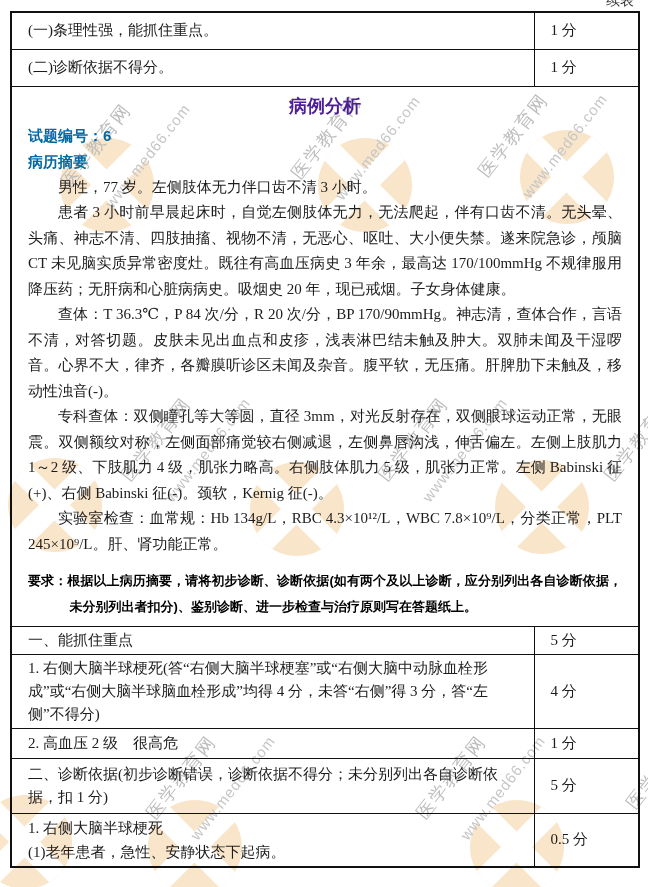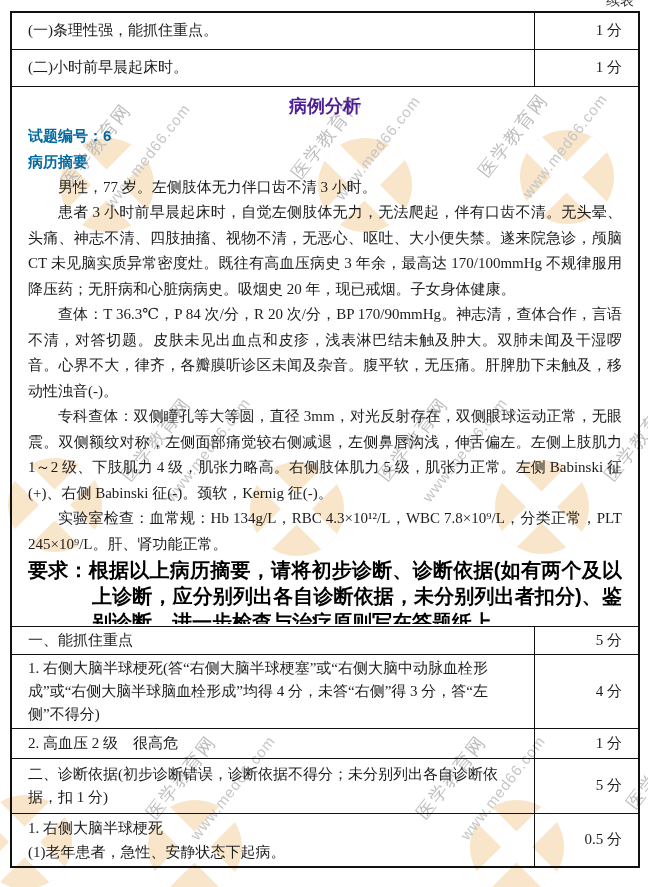--- a/index.html
+++ b/index.html
@@ -19,33 +19,33 @@
   .wm-line.brand{left:0;top:0;font-size:18px;}
   .wm-line.url{left:40px;top:26px;font-size:15px;letter-spacing:1px;color:#c6c6c6;}
   
   .content{position:relative;z-index:1;}
   .corner{position:absolute;top:-8px;right:14px;font-size:14px;color:#333;}
   table.doc{position:absolute;left:10px;top:11px;width:628px;
             border-collapse:collapse;table-layout:fixed;}
   table.doc{border:2.5px solid #111;}
   table.doc td{border:1.5px solid #111;font-size:15px;vertical-align:middle;
                padding:2px 16px;background:transparent;}
-  td.score{text-align:right;padding:2px 2px;}
+  td.score{text-align:left;padding:2px 2px;}
   td.label{line-height:23px;}
   
   td.case-cell{vertical-align:top;padding:4px 14px 6px 16px;}
   .case-inner{display:flex;flex-direction:column;height:535px;overflow:hidden;}
   .case-title{text-align:center;font-family:"Liberation Sans","DejaVu Sans",sans-serif;
               font-weight:bold;font-size:18px;line-height:30px;margin:2px 0 2px 0;color:#4c1d95;}
   .case-h{font-family:"Liberation Sans","DejaVu Sans",sans-serif;font-weight:bold;
           font-size:15px;line-height:26px;color:#0369a1;}
   .case-p{font-size:15px;line-height:25.5px;text-indent:2em;text-align:justify;margin:0;}
   .spacer{flex:1;}
   .req{font-family:"Liberation Sans","DejaVu Sans",sans-serif;font-weight:bold;
-       font-size:20px;line-height:26px;color:#000;text-align:justify;
+       font-size:13px;line-height:26px;color:#000;text-align:justify;
        padding-left:3.2em;text-indent:-3.2em;margin:0 0 4px 0;}
   .two-line div{line-height:24px;}
 </style>
 </head>
 <body>
 
 <div class="page">
 
   <div class="wm-layer">
     <div class="wm-disc" style="left:60px;top:138px">
@@ -131,21 +131,21 @@
           <col style="width:523px">
           <col style="width:105px">
         </colgroup>
 
       <tbody>
           <tr style="height:37px">
         <td class="label">(一)条理性强，能抓住重点。</td>
         <td class="score">1 分</td>
       </tr>
       <tr style="height:37px">
-        <td class="label">(二)小时前早晨起床时。</td>
+        <td class="label">(二)诊断依据不得分。</td>
         <td class="score">1 分</td>
       </tr>
 
       <tr>
         <td class="case-cell" colspan="2">
           <div class="case-inner">
             <div class="case-title">病例分析</div>
             <div class="case-h">试题编号：6</div>
             <div class="case-h">病历摘要</div>
             <p class="case-p">男性，77 岁。左侧肢体无力伴口齿不清 3 小时。</p>

